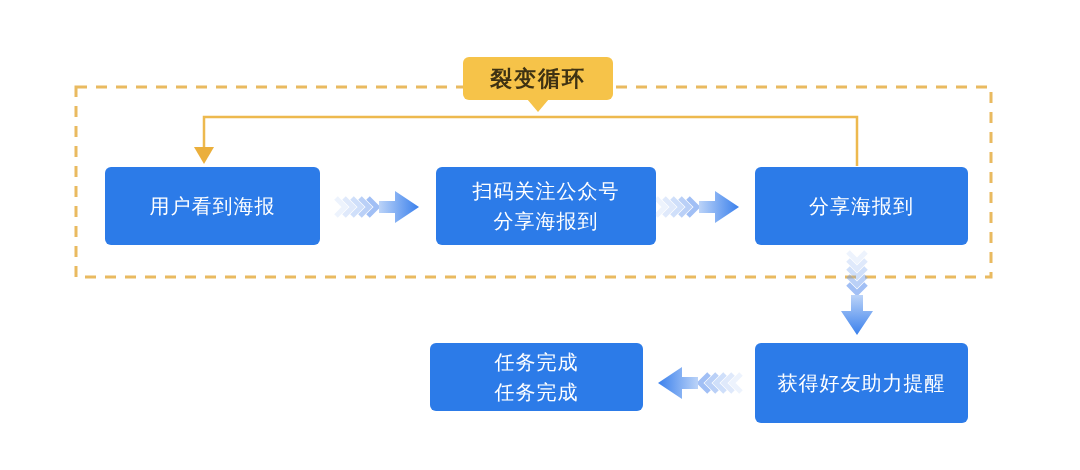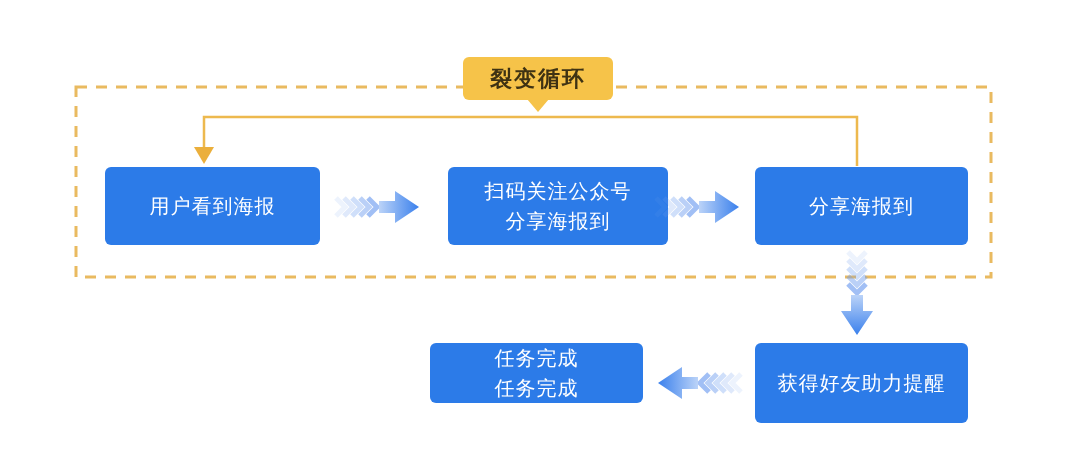--- a/index.html
+++ b/index.html
@@ -22,24 +22,24 @@
     position:absolute; left:50%; bottom:-12px; transform:translateX(-50%);
     width:0; height:0; border-left:11px solid transparent; border-right:11px solid transparent;
     border-top:13px solid var(--title_bg);
   }
   .step {
     position:absolute; background:var(--step_blue); border-radius:6px; z-index:2;
     display:flex; flex-direction:column; align-items:center; justify-content:center;
     color:var(--step_text); font-size:20px; line-height:30px; font-weight:500; letter-spacing:1px;
   }
   #step1 { left:105px; top:167px; width:215px; height:78px;align-items:center; }
-  #step2 { left:448px; top:167px; width:220px; height:78px; }
+  #step2 { left:436px; top:167px; width:220px; height:78px; }
   #step3 { left:755px; top:167px; width:213px; height:78px;text-align:center; }
   #step4 { left:755px; top:343px; width:213px; height:80px; }
-  #step5 { left:430px; top:343px; width:213px; height:60px; }
+  #step5 { left:430px; top:343px; width:213px; height:68px; }
   .flow-arrow { position:absolute; width:90px; height:40px; z-index:3; }
   #arrow1 { left:333px; top:187px; }
   #arrow2 { left:653px; top:187px; }
   #arrow3 { left:812px; top:274px; transform:rotate(90deg); }
   #arrow4 { left:654px; top:363px; transform:rotate(180deg); }
 </style>
 </head>
 <body>
 
 <div class="canvas">

